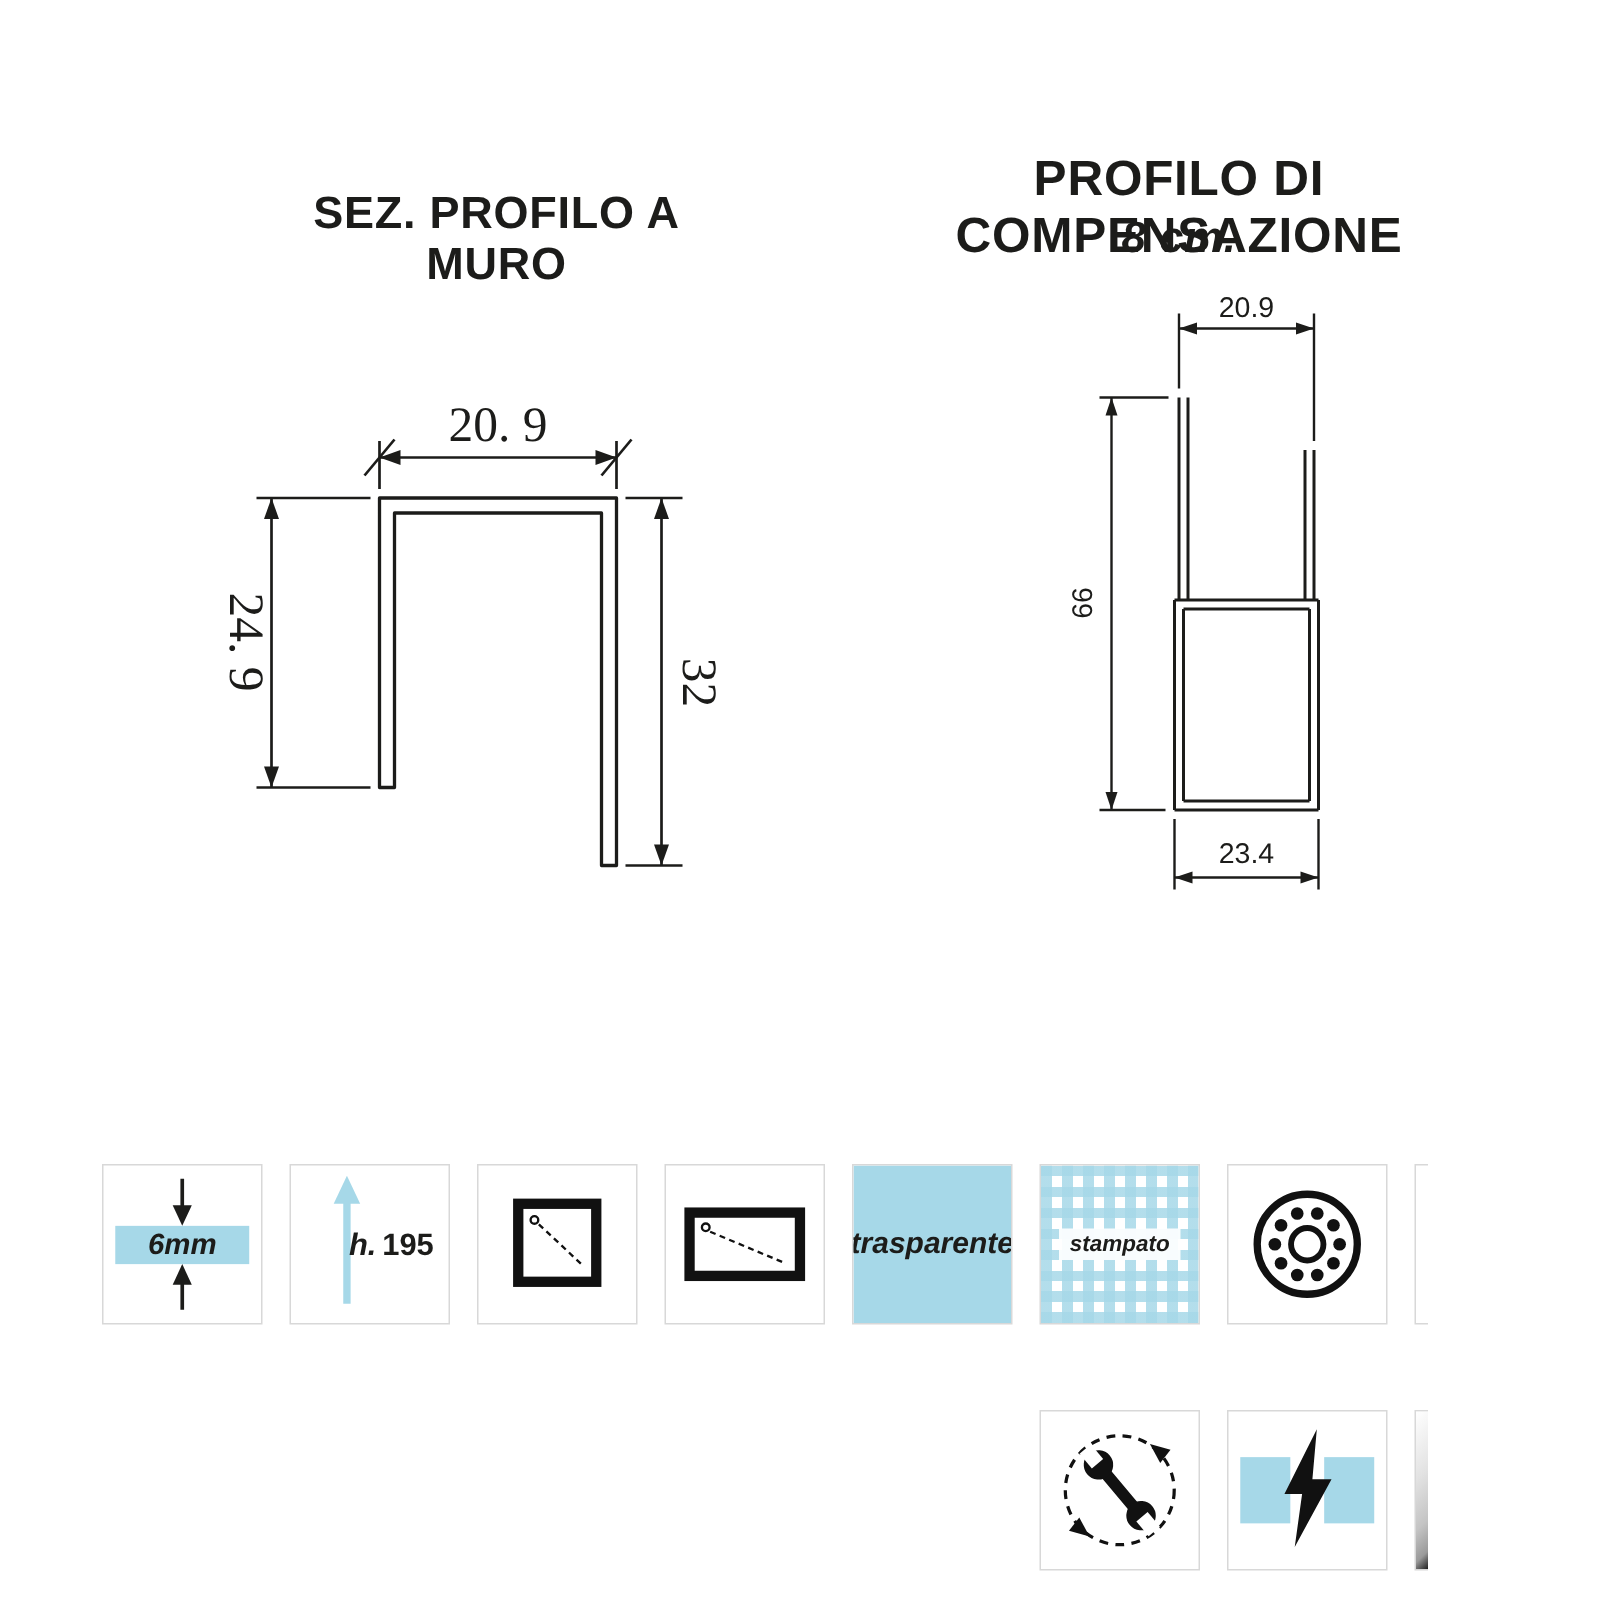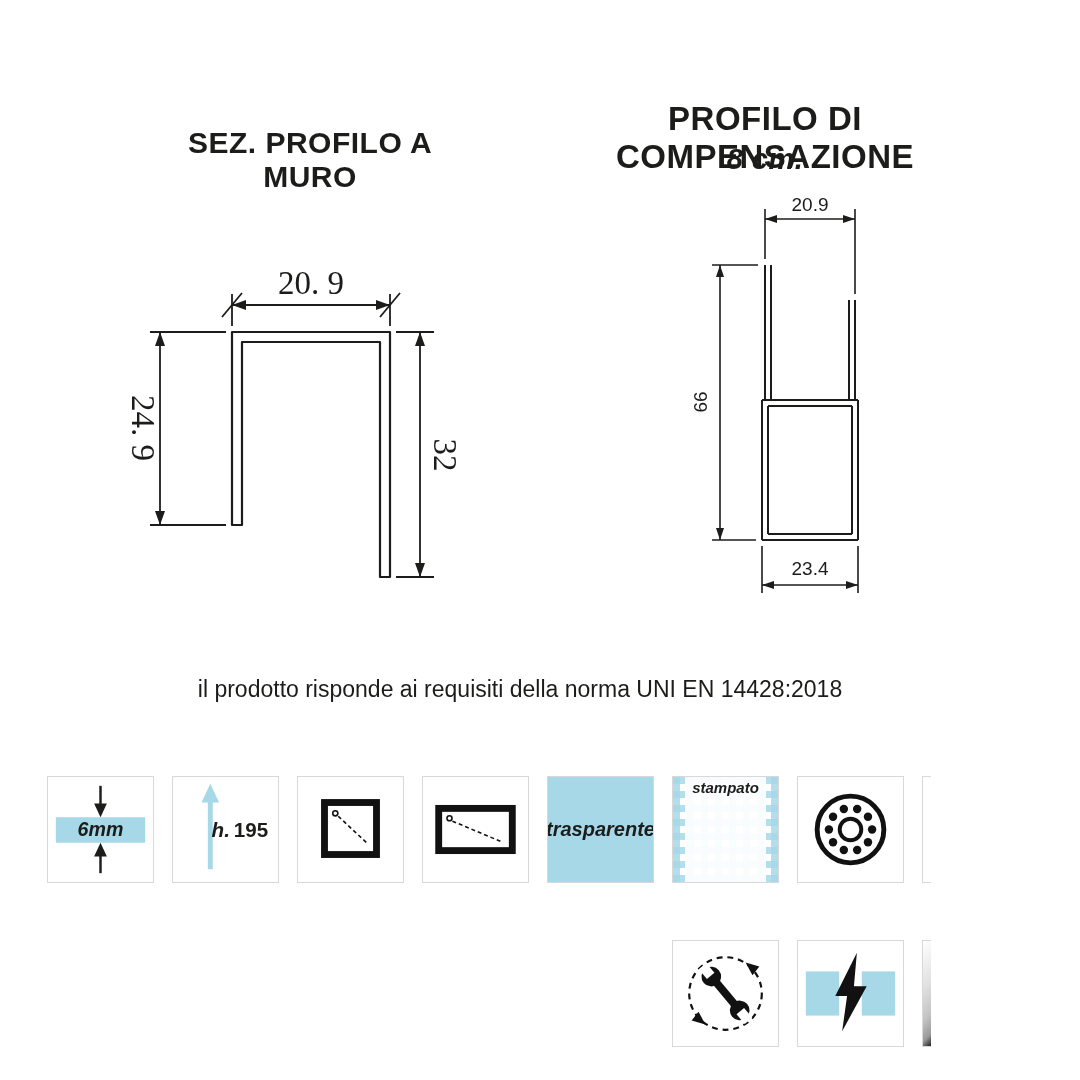--- a/index.html
+++ b/index.html
@@ -1,34 +1,34 @@
 <!DOCTYPE html>
 <html><head>
 <meta charset="utf-8">
 <style>
   html,body{margin:0;padding:0;background:#ffffff;}
   #page{position:relative;width:931px;height:1080px;background:#ffffff;
-        font-family:"Liberation Sans",sans-serif;color:#1c1c1a;overflow:hidden;}
+        font-family:"Liberation Sans",sans-serif;color:#1c1c1a;overflow:hidden;margin-left:21px;}
   .title{position:absolute;text-align:center;font-weight:700;letter-spacing:.5px;}
   #title-left{left:140px;top:126px;width:340px;font-size:30px;}
   #title-right{left:545px;top:100px;width:440px;font-size:33px;}
   #title-right-sub{left:545px;top:143px;width:440px;font-size:29px;font-style:italic;}
   #norm{position:absolute;left:40px;top:676px;width:960px;text-align:center;font-size:23px;}
   .draw{position:absolute;}
   .dim-serif{font-family:"Liberation Serif",serif;font-size:33px;fill:#1c1c1a;}
   .dim-sans{font-family:"Liberation Sans",sans-serif;font-size:19px;fill:#1c1c1a;}
   .fbox{position:absolute;width:107px;height:107px;background:#fff;border:1px solid #d8d8d8;
         box-sizing:border-box;overflow:hidden;}
   .row1{top:776px;} .row2{top:940px;}
   .lbl-bold{font-family:"Liberation Sans",sans-serif;font-style:italic;font-weight:700;font-size:20px;fill:#1c1c1a;}
   .lbl-h{font-family:"Liberation Sans",sans-serif;font-style:italic;font-weight:700;font-size:21px;fill:#1c1c1a;}
   .lbl-num{font-family:"Liberation Sans",sans-serif;font-weight:700;font-size:21px;fill:#1c1c1a;}
   .bluefill{width:100%;height:100%;display:flex;align-items:center;justify-content:center;
             background:#a6d8e8;font-style:italic;font-size:20px;font-weight:600;}
-  .checker{width:100%;height:100%;display:flex;justify-content:center;
+  .checker{width:100%;height:100%;display:flex;align-items:center;justify-content:center;
            background-image:
              repeating-linear-gradient(0deg,rgba(166,216,232,.85) 0 7px,transparent 7px 14px),
              repeating-linear-gradient(90deg,rgba(166,216,232,.85) 0 7px,transparent 7px 14px);}
   .checker .tag{background:rgba(255,255,255,.92);padding:2px 7px;font-style:italic;
                 font-size:15px;font-weight:600;}
   .chrome{width:100%;height:100%;
           background:linear-gradient(135deg,#ffffff 0%,#e2e2e2 22%,#c4c4c4 38%,#9a9a9a 48%,
                      #1b1b1b 54%,#000000 68%,#111111 71%,#fdfdfd 76%,#ffffff 100%);}
 </style>
 </head>
@@ -94,21 +94,20 @@
       <polygon points="30,70 26,82 34,82"></polygon>
       <polygon points="30,345 26,333 34,333"></polygon>
       <polygon points="72,390 84,386 84,394"></polygon>
       <polygon points="168,390 156,386 156,394"></polygon>
     </g>
     <text class="dim-sans" x="120" y="16" text-anchor="middle">20.9</text>
     <text class="dim-sans" text-anchor="middle" transform="translate(17,207) rotate(-90)">66</text>
     <text class="dim-sans" x="120" y="380" text-anchor="middle">23.4</text>
   </svg>
 
-  <div id="norm">il prodotto risponde ai requisiti della norma UNI EN 14428:2018</div>
 
   <div class="fbox row1" style="left:47px">
     <svg viewBox="0 0 107 107" width="105" height="105">
       <rect x="8" y="41" width="91" height="26" fill="#a6d8e8"></rect>
       <line x1="53.5" y1="9" x2="53.5" y2="29" stroke="#1c1c1a" stroke-width="2.5"></line>
       <polygon points="47,27 60,27 53.5,41" fill="#1c1c1a"></polygon>
       <line x1="53.5" y1="98" x2="53.5" y2="79" stroke="#1c1c1a" stroke-width="2.5"></line>
       <polygon points="47,81 60,81 53.5,67" fill="#1c1c1a"></polygon>
       <text class="lbl-bold" x="53.5" y="60" text-anchor="middle">6mm</text>
     </svg>

